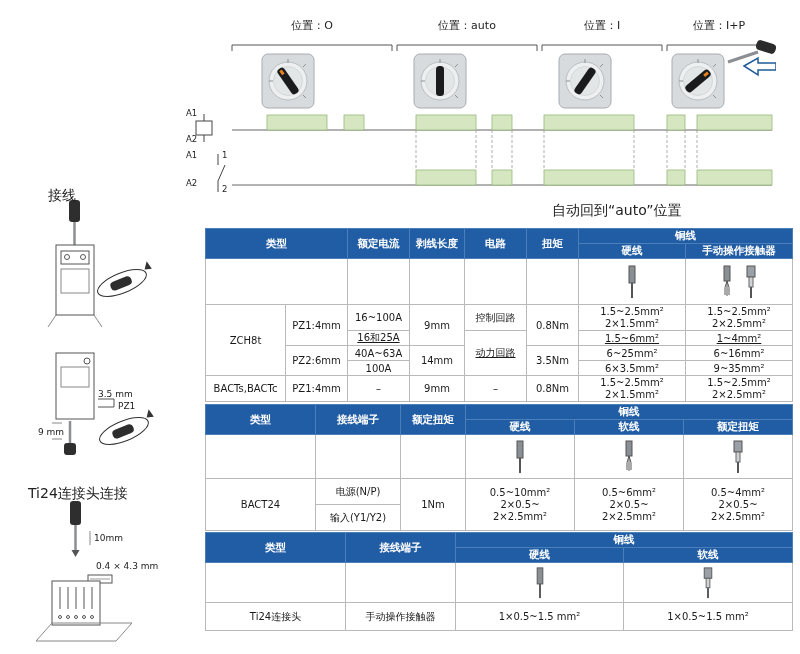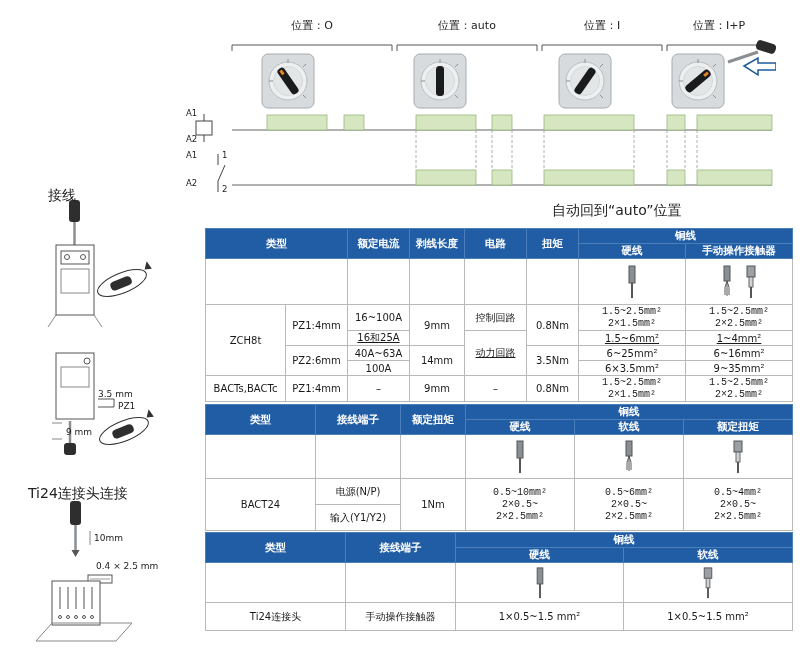--- a/index.html
+++ b/index.html
@@ -19,21 +19,21 @@
   
   .leftpanel { left:0; top:185px; width:200px; height:469px; }
   .leftpanel svg { position:absolute; left:0; top:0; }
   .sec-lab { position:absolute; font-size:14px; color:#222; white-space:nowrap; }
   .dim-lab { position:absolute; font-size:9px; color:#222; white-space:nowrap; }
 
   
   table.spec { position:absolute; border-collapse:collapse; table-layout:fixed; text-align:center; font-size:10px; color:#1a1a1a; background:#fff; }
   table.spec th { background:#215da4; color:#fff; font-weight:bold; font-size:10.5px; border:1px solid #4a7fba; padding:0 2px; height:12px; }
   table.spec td { border:1px solid #b9b9b9; padding:0 2px; vertical-align:middle; }
-  .multiline { white-space:pre-line; line-height:1.2;font-family:Liberation Mono, monospace; }
+  .multiline { white-space:pre-line; line-height:1.2; }
   tr.iconrow td { background:#fff; }
   .wicon { display:inline-block; vertical-align:middle; margin:0 3px; }
 </style>
 </head>
 <body>
 
 <div class="page">
 
 
   <div class="abs diagram">
@@ -205,24 +205,24 @@
         <circle cx="76" cy="432" r="1.5"></circle>
           <circle cx="84" cy="432" r="1.5"></circle>
           <circle cx="92" cy="432" r="1.5"></circle>
         <polygon points="36,456 116,456 132,438 52,438" stroke="#888"></polygon>
       </g>
     </svg>
 
     <span class="sec-lab" style="left:48px; top:2px;">接线</span>
     <span class="dim-lab" style="left:98px; top:204px;">3.5 mm</span>
     <span class="dim-lab" style="left:118px; top:216px;">PZ1</span>
-    <span class="dim-lab" style="left:38px; top:242px;margin-left:28px;">9 mm</span>
+    <span class="dim-lab" style="left:38px; top:242px;">9 mm</span>
     <span class="sec-lab" style="left:28px; top:300px;">Ti24连接头连接</span>
     <span class="dim-lab" style="left:94px; top:348px;">10mm</span>
-    <span class="dim-lab" style="left:96px; top:376px;">0.4 × 2.5 mm</span>
+    <span class="dim-lab" style="left:96px; top:376px;">0.4 × 4.3 mm</span>
   </div>
 
   <table class="spec" style="left:205px; top:228px; width:587px;">
     <colgroup>
       <col style="width:80px">
         <col style="width:62px">
         <col style="width:62px">
         <col style="width:55px">
       <col style="width:62px">
         <col style="width:52px">

